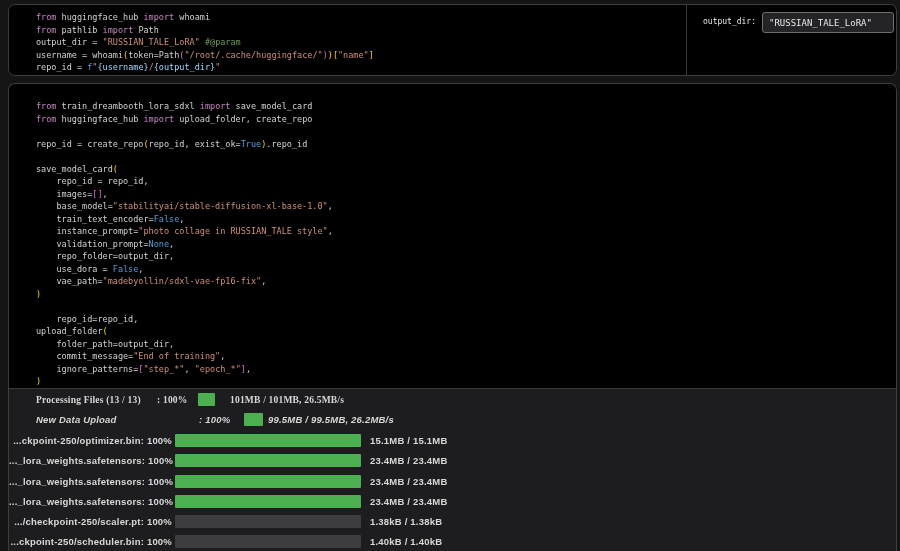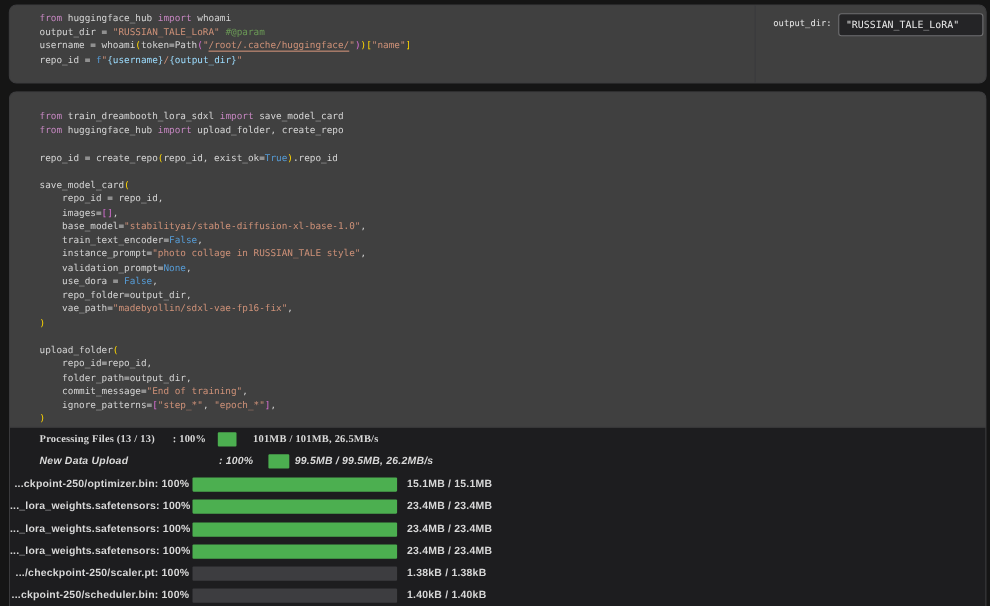--- a/index.html
+++ b/index.html
@@ -1,53 +1,54 @@
 <!DOCTYPE html>
 <html><head>
 <meta charset="utf-8">
 <style>
   html,body{margin:0;padding:0;background:#151515;width:900px;height:551px;overflow:hidden;}
   *{box-sizing:border-box;}
-  .cell{position:absolute;left:8px;width:889px;background:#404040;border:1px solid #3d3d3f;}
+  .cell{position:absolute;left:8px;width:889px;background:#000000;border:1px solid #3d3d3f;}
   .cell1{top:4px;height:72px;border-radius:7px;display:flex;}
   .cell2{top:83px;height:468px;border-radius:7px 7px 0 0;border-bottom:none;overflow:hidden;}
   .code-area{font-family:"DejaVu Sans Mono","Liberation Mono",monospace;font-size:8.5px;color:#d4d4d4;}
   .cell1 .code-area{flex:1;padding:6px 0 0 27px;}
   .vdivider{width:1px;background:#3a3a3c;align-self:stretch;}
   .form-panel{width:209px;display:flex;align-items:flex-start;padding:6px 0 0 16px;}
   .form-label{font-family:"DejaVu Sans Mono","Liberation Mono",monospace;font-weight:normal;font-size:8px;color:#e8e8e8;line-height:21px;white-space:pre;}
   .form-input{margin-left:6px;margin-top:1px;width:132px;height:21px;background:#242426;border:1px solid #6e6e70;border-radius:3px;color:#e8e8e8;font-family:"DejaVu Sans Mono","Liberation Mono",monospace;font-size:9px;padding:0 6px;outline:none;}
   .code2{padding:16px 0 0 27px;height:304px;}
   .hdivider{height:1px;background:#3a3a3c;}
   .output-area{position:relative;background:#1d1d1f;height:162px;}
   .code-line{white-space:pre;height:12.5px;line-height:12.5px;}
   .tk-kw{color:#c586c0;}
   .tk-pl{color:#d4d4d4;}
   .tk-str{color:#ce9178;}
   .tk-com{color:#6a9955;}
   .tk-const{color:#569cd6;}
   .tk-brk{color:#ffd700;}
   .tk-brk2{color:#da70d6;}
   .tk-int{color:#9cdcfe;}
-  .tk-link{color:#ce9178;text-decoration:underline;text-underline-offset:2px;}
+  .tk-link{color:#ce9178;text-underline-offset:2px;}
   .prow{position:absolute;left:0;right:0;height:20px;font-family:"Liberation Sans","DejaVu Sans",sans-serif;font-weight:bold;font-size:9.5px;color:#d8d8d8;letter-spacing:0.2px;}
   .prow span{position:absolute;line-height:20px;white-space:pre;top:0;}
   .prow .pbar{position:absolute;top:3px;height:13px;border-radius:1px;}
   .pbar.green{background:#4caf50;}
   .pbar.gray{background:#3d3d40;}
   .v1 .desc{left:27px;} .v1 .pct{left:148px;} .v1 .pbar{left:189px;width:17px;} .v1 .stats{left:221px;text-align:center;}
   .v2 .desc{left:27px;} .v2 .pct{left:190px;} .v2 .pbar{left:235px;width:19px;} .v2 .stats{left:259px;}
   .vf .label{left:0;width:163px;text-align:right;} .vf .pbar{left:166px;width:186px;} .vf .stats{left:361px;}
 </style>
 </head>
 <body>
 
 <div class="cell cell1">
   <div class="code-area">
       <div class="code-line"><span class="tk-kw">from</span><span class="tk-pl"> huggingface_hub </span><span class="tk-kw">import</span><span class="tk-pl"> whoami</span></div>
+      <div class="code-line"><span class="tk-kw">from</span><span class="tk-pl"> pathlib </span><span class="tk-kw">import</span><span class="tk-pl"> Path</span></div>
       <div class="code-line"><span class="tk-pl">output_dir = </span><span class="tk-str">"RUSSIAN_TALE_LoRA"</span><span class="tk-pl"> </span><span class="tk-com">#@param</span></div>
       <div class="code-line"><span class="tk-pl">username = whoami</span><span class="tk-brk">(</span><span class="tk-pl">token=Path</span><span class="tk-brk2">(</span><span class="tk-str">"</span><span class="tk-link">/root/.cache/huggingface/</span><span class="tk-str">"</span><span class="tk-brk2">)</span><span class="tk-brk">)</span><span class="tk-brk">[</span><span class="tk-str">"name"</span><span class="tk-brk">]</span></div>
       <div class="code-line"><span class="tk-pl">repo_id = </span><span class="tk-const">f</span><span class="tk-str">"</span><span class="tk-int">{username}</span><span class="tk-str">/</span><span class="tk-int">{output_dir}</span><span class="tk-str">"</span></div>
     </div>
   <div class="vdivider"></div>
   <div class="form-panel">
     <span class="form-label">output_dir:</span>
     <input class="form-input" type="text" value="&quot;RUSSIAN_TALE_LoRA&quot;" style="">
   </div>
 </div>
@@ -59,27 +60,27 @@
       <div class="code-line">&nbsp;</div>
       <div class="code-line"><span class="tk-pl">repo_id = create_repo</span><span class="tk-brk">(</span><span class="tk-pl">repo_id, exist_ok=</span><span class="tk-const">True</span><span class="tk-brk">)</span><span class="tk-pl">.repo_id</span></div>
       <div class="code-line">&nbsp;</div>
       <div class="code-line"><span class="tk-pl">save_model_card</span><span class="tk-brk">(</span></div>
       <div class="code-line"><span class="tk-pl">    repo_id = repo_id,</span></div>
       <div class="code-line"><span class="tk-pl">    images=</span><span class="tk-brk2">[]</span><span class="tk-pl">,</span></div>
       <div class="code-line"><span class="tk-pl">    base_model=</span><span class="tk-str">"stabilityai/stable-diffusion-xl-base-1.0"</span><span class="tk-pl">,</span></div>
       <div class="code-line"><span class="tk-pl">    train_text_encoder=</span><span class="tk-const">False</span><span class="tk-pl">,</span></div>
       <div class="code-line"><span class="tk-pl">    instance_prompt=</span><span class="tk-str">"photo collage in RUSSIAN_TALE style"</span><span class="tk-pl">,</span></div>
       <div class="code-line"><span class="tk-pl">    validation_prompt=</span><span class="tk-const">None</span><span class="tk-pl">,</span></div>
+      <div class="code-line"><span class="tk-pl">    repo_folder=output_dir,</span></div>
       <div class="code-line"><span class="tk-pl">    use_dora = </span><span class="tk-const">False</span><span class="tk-pl">,</span></div>
-      <div class="code-line"><span class="tk-pl">    repo_folder=output_dir,</span></div>
       <div class="code-line"><span class="tk-pl">    vae_path=</span><span class="tk-str">"madebyollin/sdxl-vae-fp16-fix"</span><span class="tk-pl">,</span></div>
       <div class="code-line"><span class="tk-brk">)</span></div>
       <div class="code-line">&nbsp;</div>
+      <div class="code-line"><span class="tk-pl">    repo_id=repo_id,</span></div>
       <div class="code-line"><span class="tk-pl">upload_folder</span><span class="tk-brk">(</span></div>
-      <div class="code-line"><span class="tk-pl">    repo_id=repo_id,</span></div>
       <div class="code-line"><span class="tk-pl">    folder_path=output_dir,</span></div>
       <div class="code-line"><span class="tk-pl">    commit_message=</span><span class="tk-str">"End of training"</span><span class="tk-pl">,</span></div>
       <div class="code-line"><span class="tk-pl">    ignore_patterns=</span><span class="tk-brk2">[</span><span class="tk-str">"step_*"</span><span class="tk-pl">, </span><span class="tk-str">"epoch_*"</span><span class="tk-brk2">]</span><span class="tk-pl">,</span></div>
       <div class="code-line"><span class="tk-brk">)</span></div>
     </div>
   <div class="hdivider"></div>
   <div class="output-area">
       <div class="prow v1" style="top: 1px; font-family: Liberation Serif, serif;">
         <span class="desc">Processing Files (13 / 13)</span>
         <span class="pct">: 100%</span>

